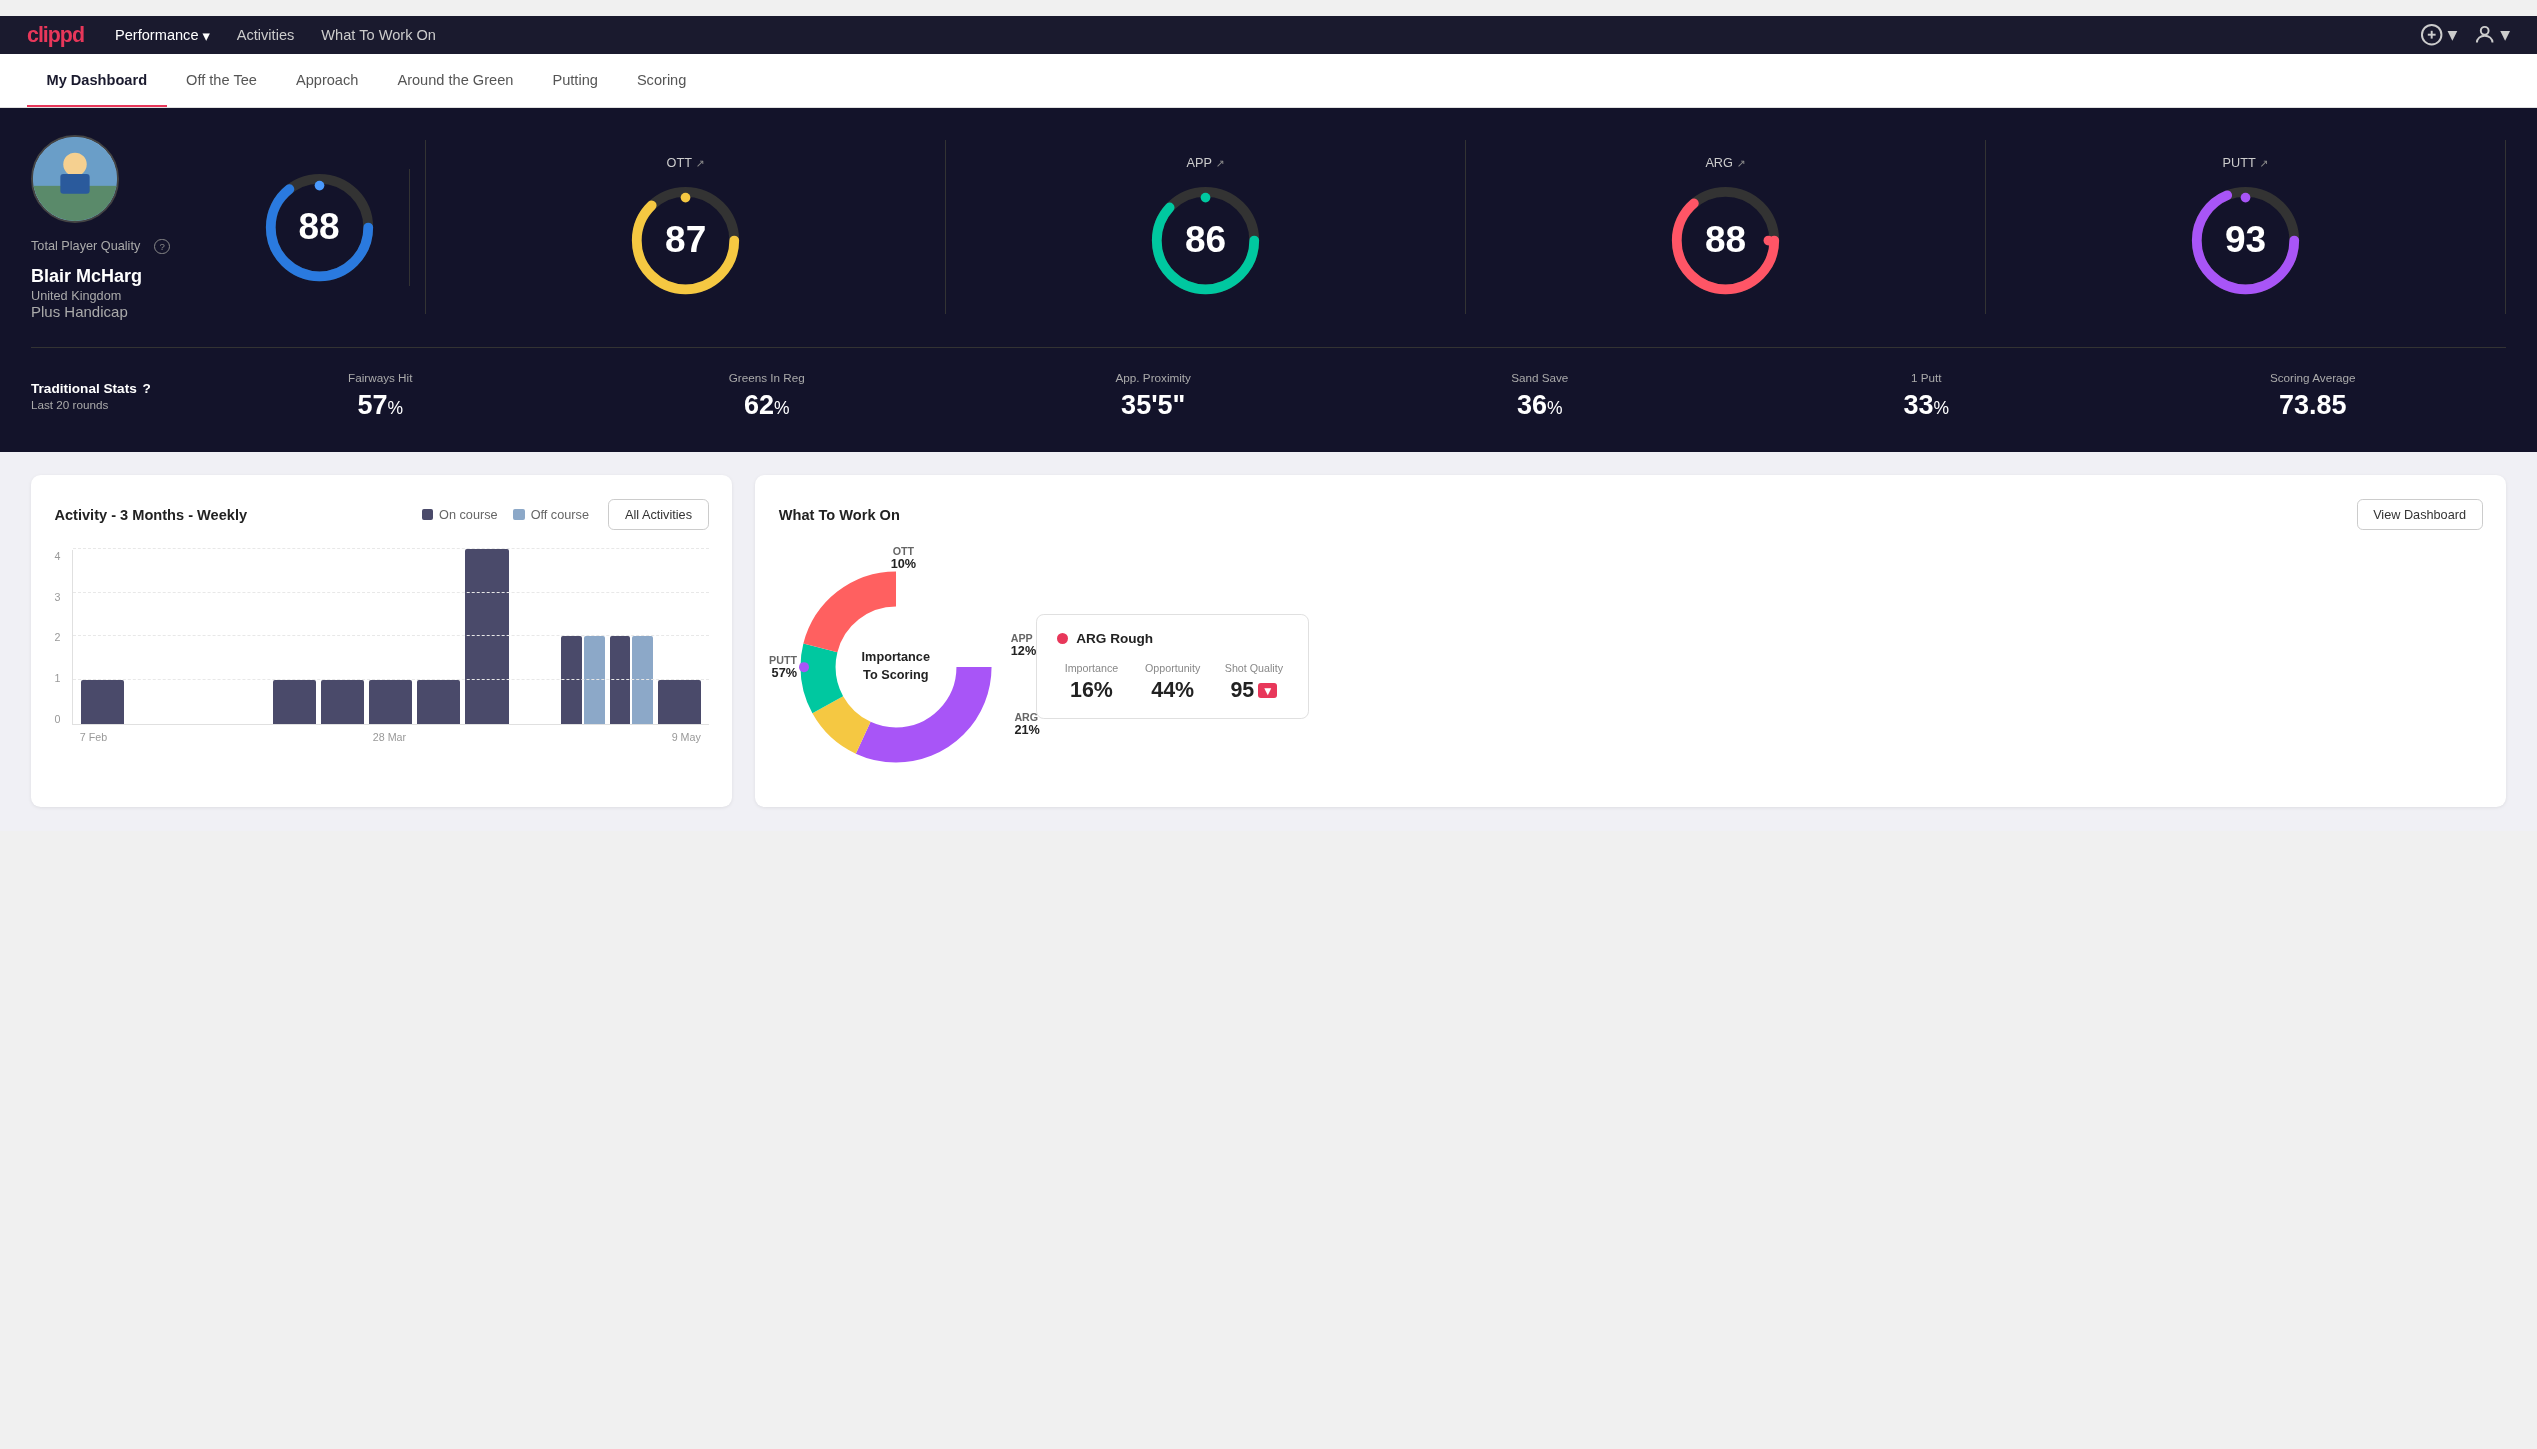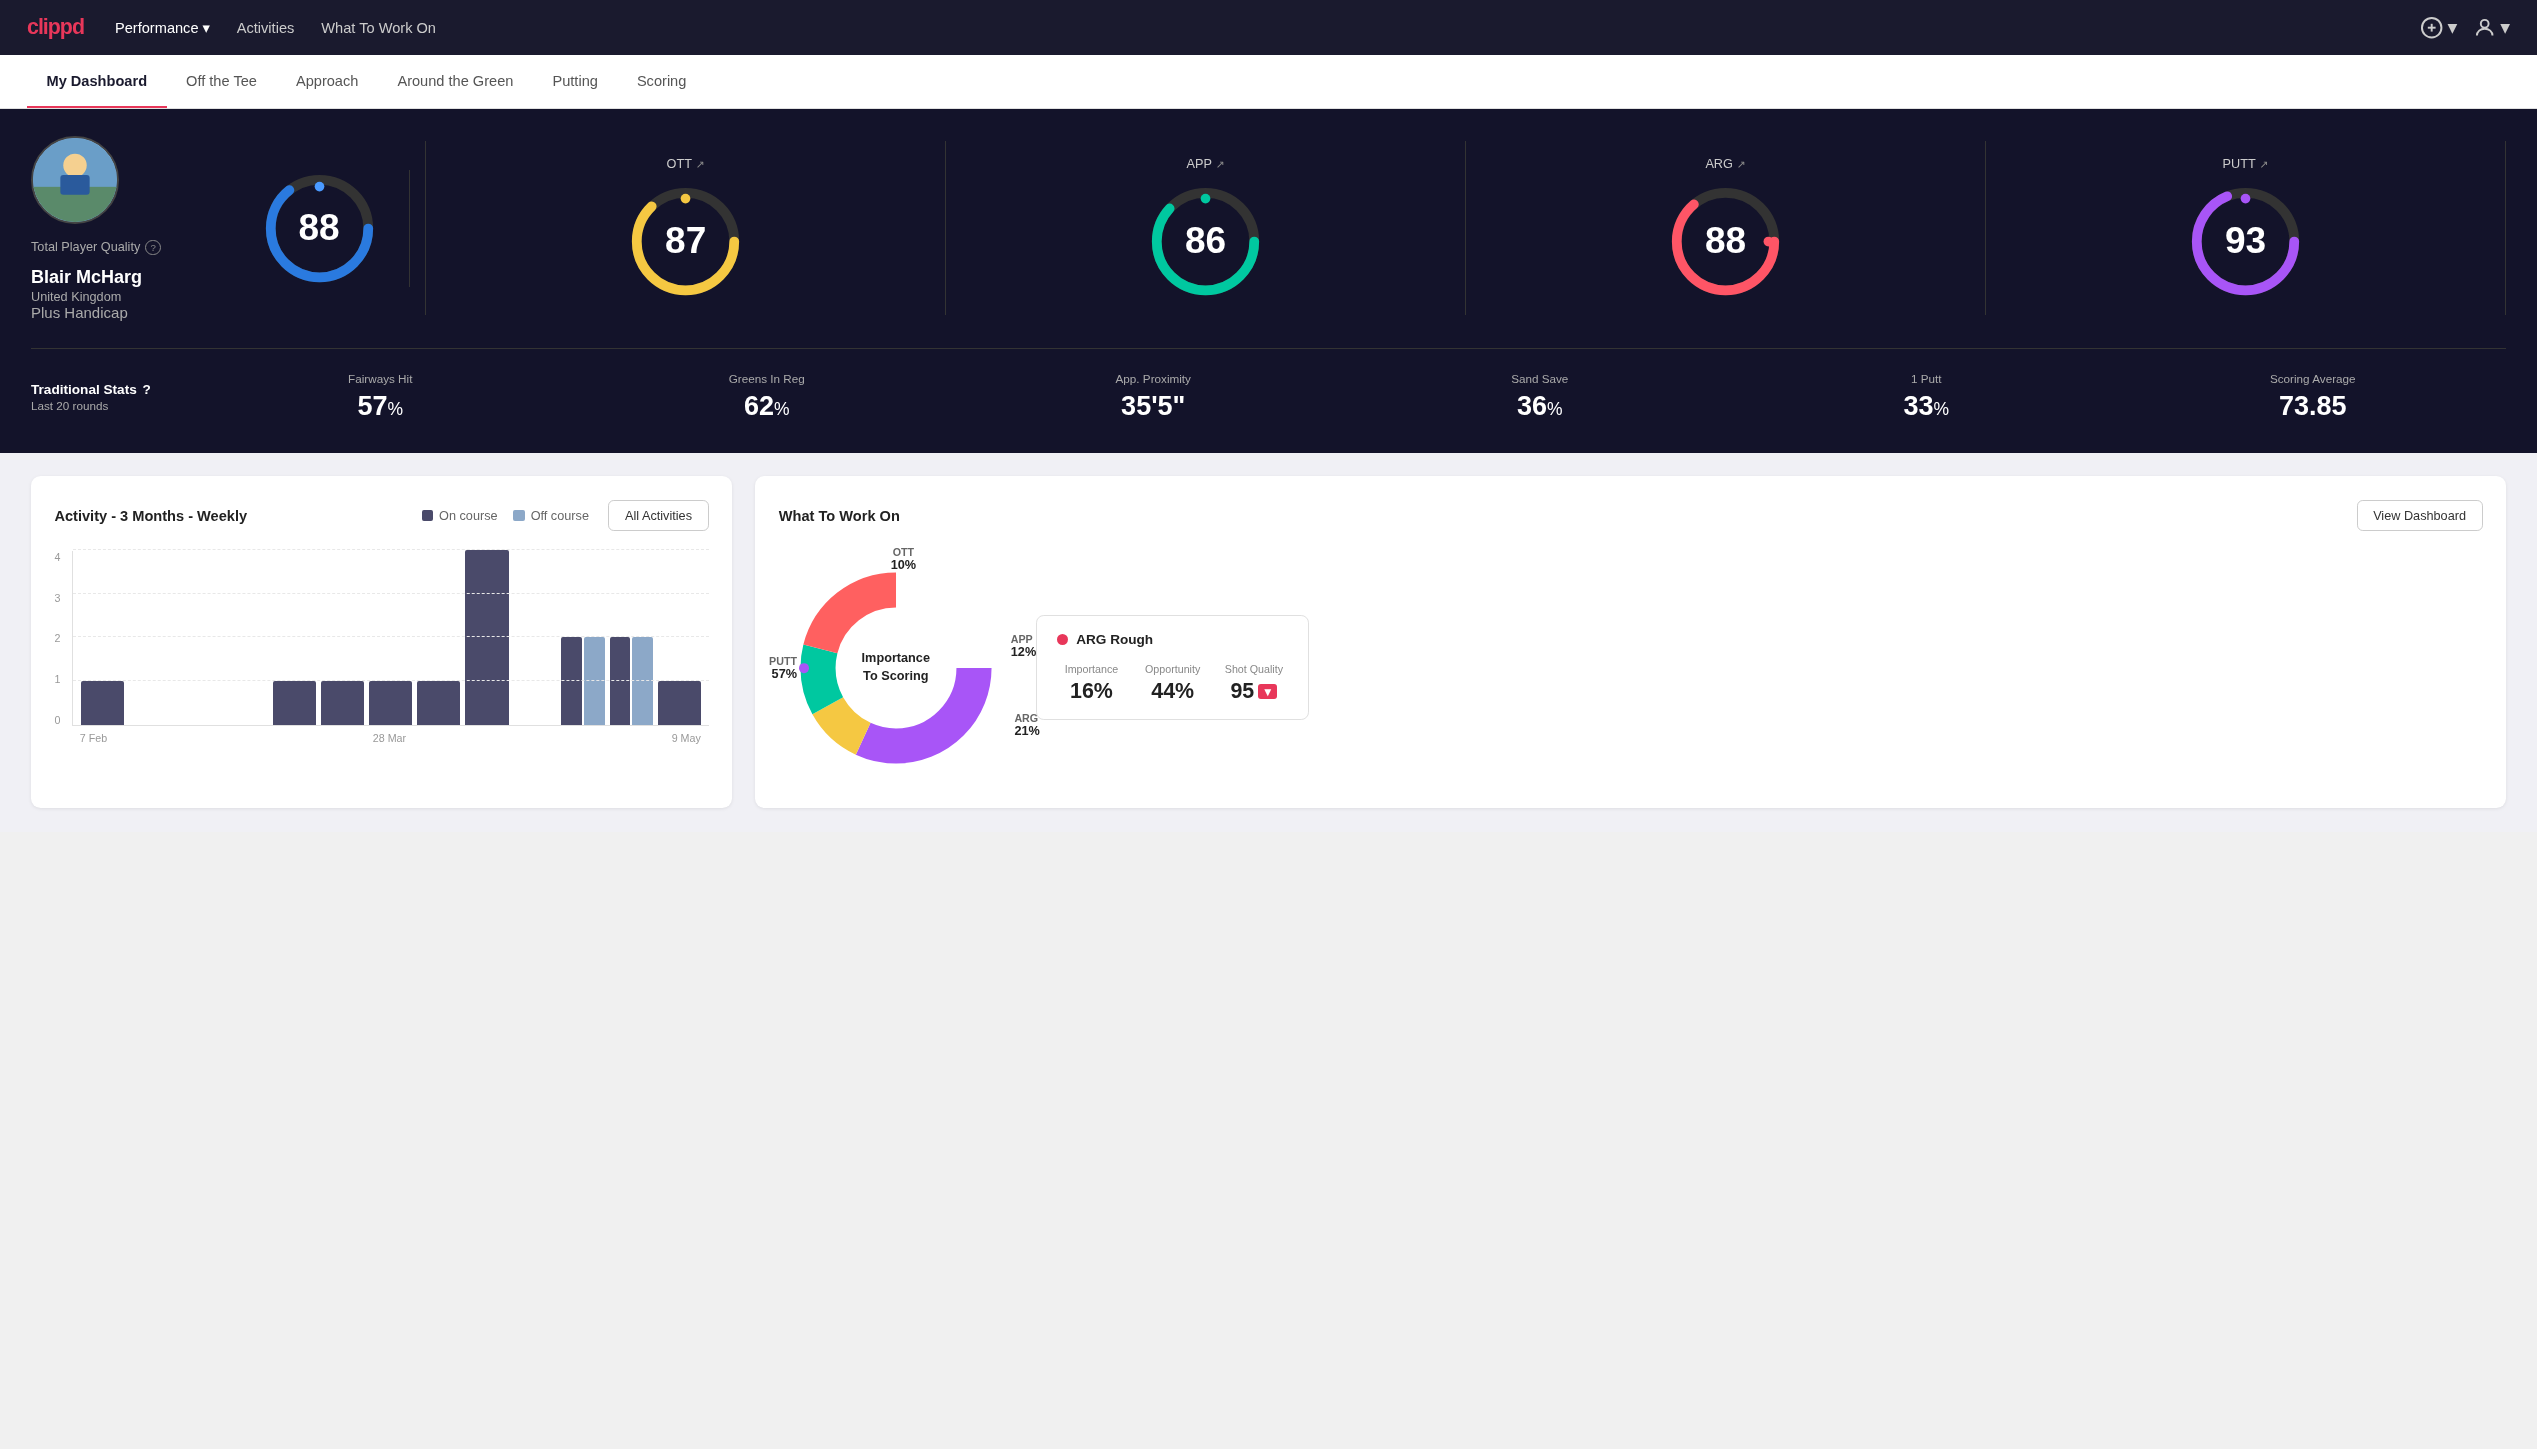--- a/index.html
+++ b/index.html
@@ -4,22 +4,23 @@
   <style>
     * { margin: 0; padding: 0; box-sizing: border-box; }
     body { font-family: -apple-system, BlinkMacSystemFont, 'Segoe UI', sans-serif; background: #f0f0f0; color: #fff; }
 
     
     .top-nav {
       background: #1a1a2e;
       display: flex;
       align-items: center;
       padding: 0 27px;
-      height: 55px;
+      height: 38px;
       gap: 31px;
+      margin-top: 16px;
     }
     .logo { color: #e8375a; font-size: 21.4px; font-weight: 800; letter-spacing: -1px; }
     .nav-items { display: flex; gap: 27px; align-items: center; flex: 1; }
     .nav-item { color: #ccc; font-size: 14.6px; cursor: pointer; display: flex; align-items: center; gap: 3.9px; }
     .nav-item.active { color: #fff; }
     .nav-right { display: flex; gap: 15.6px; align-items: center; margin-left: auto; }
     .nav-icon-btn { color: #ccc; cursor: pointer; font-size: 19.5px; display: flex; align-items: center; gap: 3.9px; }
 
     
     .tab-bar {
@@ -72,21 +73,21 @@
     .player-name { font-size: 18px; font-weight: 700; color: #fff; margin-top: 3.9px; }
     .player-country { font-size: 12.7px; color: #aaa; margin-top: 1.9px; }
     .player-handicap { font-size: 15px; color: #aaa; }
 
     .quality-label {
       font-size: 12.7px;
       color: #aaa;
       margin-bottom: 7.8px;
       display: flex;
       align-items: center;
-      gap: 5px;
+      gap: 14px;
     }
     .quality-label .help-icon {
       width: 15.6px; height: 15.6px; border-radius: 50%; border: 1px solid #888;
       display: inline-flex; align-items: center; justify-content: center;
       font-size: 9.7px; color: #888; cursor: pointer;
     }
 
     .rings-container {
       display: flex;
       gap: 0;

